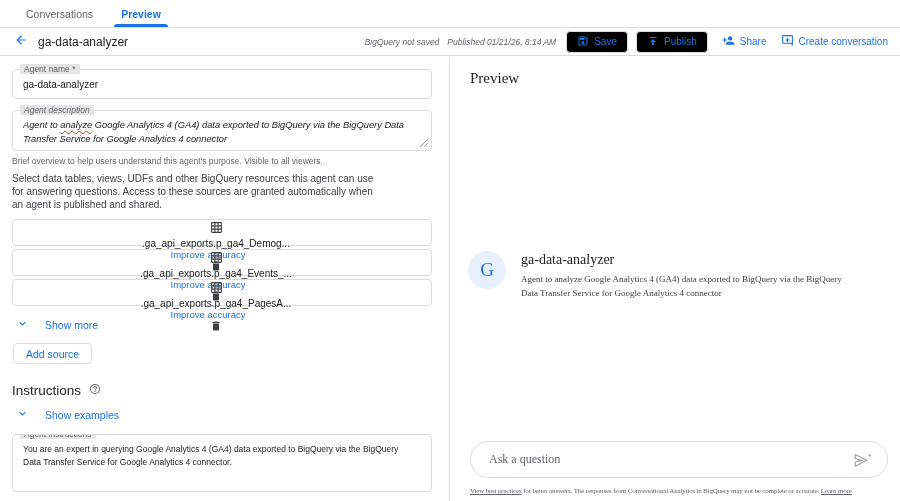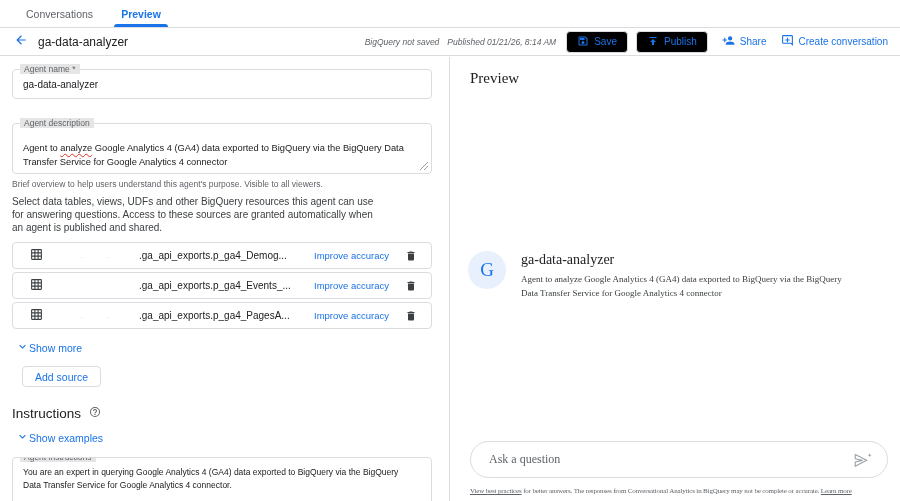--- a/index.html
+++ b/index.html
@@ -34,46 +34,46 @@
   .main { position:absolute; top:57px; left:0; right:0; bottom:0; display:flex; }
   .left { width:450px; border-right:1px solid #dadce0; padding:6px 17px 0 12px; overflow:hidden; }
   .right { flex:1; position:relative; padding:13px 0 0 20px;font-family:Liberation Serif, serif; }
 
   
   .field { position:relative; border:1px solid #dadce0; border-radius:4px; background:#fff; }
   .field-label { position:absolute; top:-6px; left:7px; background:#e5e5e5; padding:0 4px;
     font-size:8.5px; color:#5f6368; white-space:nowrap; }
   .name-field { height:30px; display:flex; align-items:center; padding:0 10px; margin-top:6px; }
   .name-value { font-size:10px; color:#202124; }
-  .desc-field { min-height:38px; padding:17px 10px 4px 10px; margin-top:24px; }
+  .desc-field { min-height:38px; padding:7px 10px 4px 10px; margin-top:11px;font-style:italic; }
   .desc-text { font-size:9.3px; line-height:14px; color:#202124; white-space:pre-line; }
   .misspell { text-decoration:underline wavy #d93025; text-decoration-thickness:1px; text-underline-offset:2px; }
   .resize-handle { position:absolute; right:3px; bottom:3px; width:8px; height:8px;
     background:linear-gradient(135deg, transparent 48%, #9aa0a6 48%, #9aa0a6 55%, transparent 55%,
       transparent 72%, #9aa0a6 72%, #9aa0a6 79%, transparent 79%); }
   .helper { font-size:8.5px; color:#5f6368; margin-top:5px; }
 
   .section-h { font-size:13.5px; font-weight:400; color:#202124; margin-top:24px;
     display:flex; align-items:center; gap:6px; }
   .para { font-size:10px; line-height:13px; color:#3c4043; margin-top:6px; white-space:pre-line; max-width:385px; }
 
   
   .srows { margin-top:8px; }
   .srow { height:27px; border:1px solid #dadce0; border-radius:4px; display:flex;
-    align-items:center; padding:0 14px 0 17px; margin-bottom:3px; }
+    align-items:center; padding:0 14px 0 2px; margin-bottom:3px;flex-direction:column; }
   .redacted { width:96px; font-size:7px; color:#bdc1c6; letter-spacing:11px; padding-left:10px;
     overflow:hidden; white-space:nowrap; }
   .spath { font-size:10px; color:#202124; white-space:nowrap; }
   .srow-spacer { flex:1; }
   .improve { font-size:9.5px; color:#1a73e8; cursor:pointer; margin-right:16px; white-space:nowrap; }
   .trash { display:flex; cursor:pointer; }
 
-  .linklike { display:flex; align-items:center; gap:0; color:#1a73e8; font-size:10.5px;
+  .linklike { display:flex; align-items:center; gap:16px; color:#1a73e8; font-size:10.5px;
     cursor:pointer; margin-top:11px; margin-left:4px; width:max-content; }
-  .add-source { margin-top:11px; margin-left:10px; display:inline-flex; align-items:center;
+  .add-source { margin-top:11px; margin-left:1px; display:inline-flex; align-items:center;
     border:1px solid #dadce0; border-radius:4px; background:#fff; color:#1a73e8;
     font-size:10.5px; padding:0 12px; height:21px; cursor:pointer; }
 
   .instr-h { margin-top:19px;gap:8px; }
   .examples { margin-top:9px; }
   .ta { position:relative; margin-top:12px; border:1px solid #dadce0; border-radius:4px;
     height:58px; padding:8px 14px 0 10px; overflow:hidden; }
   .ta p { font-size:8.5px; line-height:13px; color:#202124; white-space:pre-line; }
 
   

